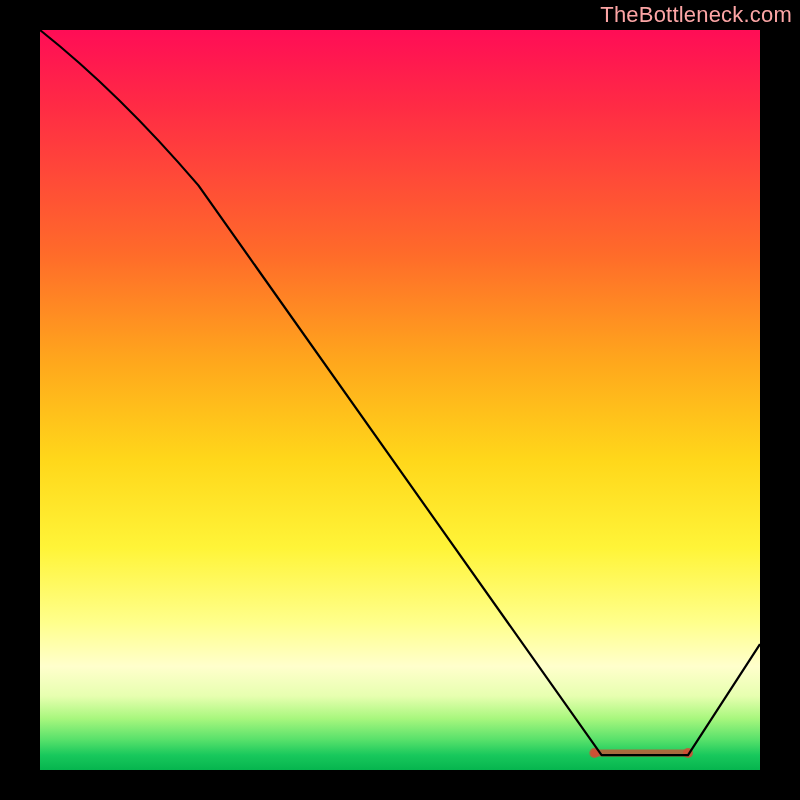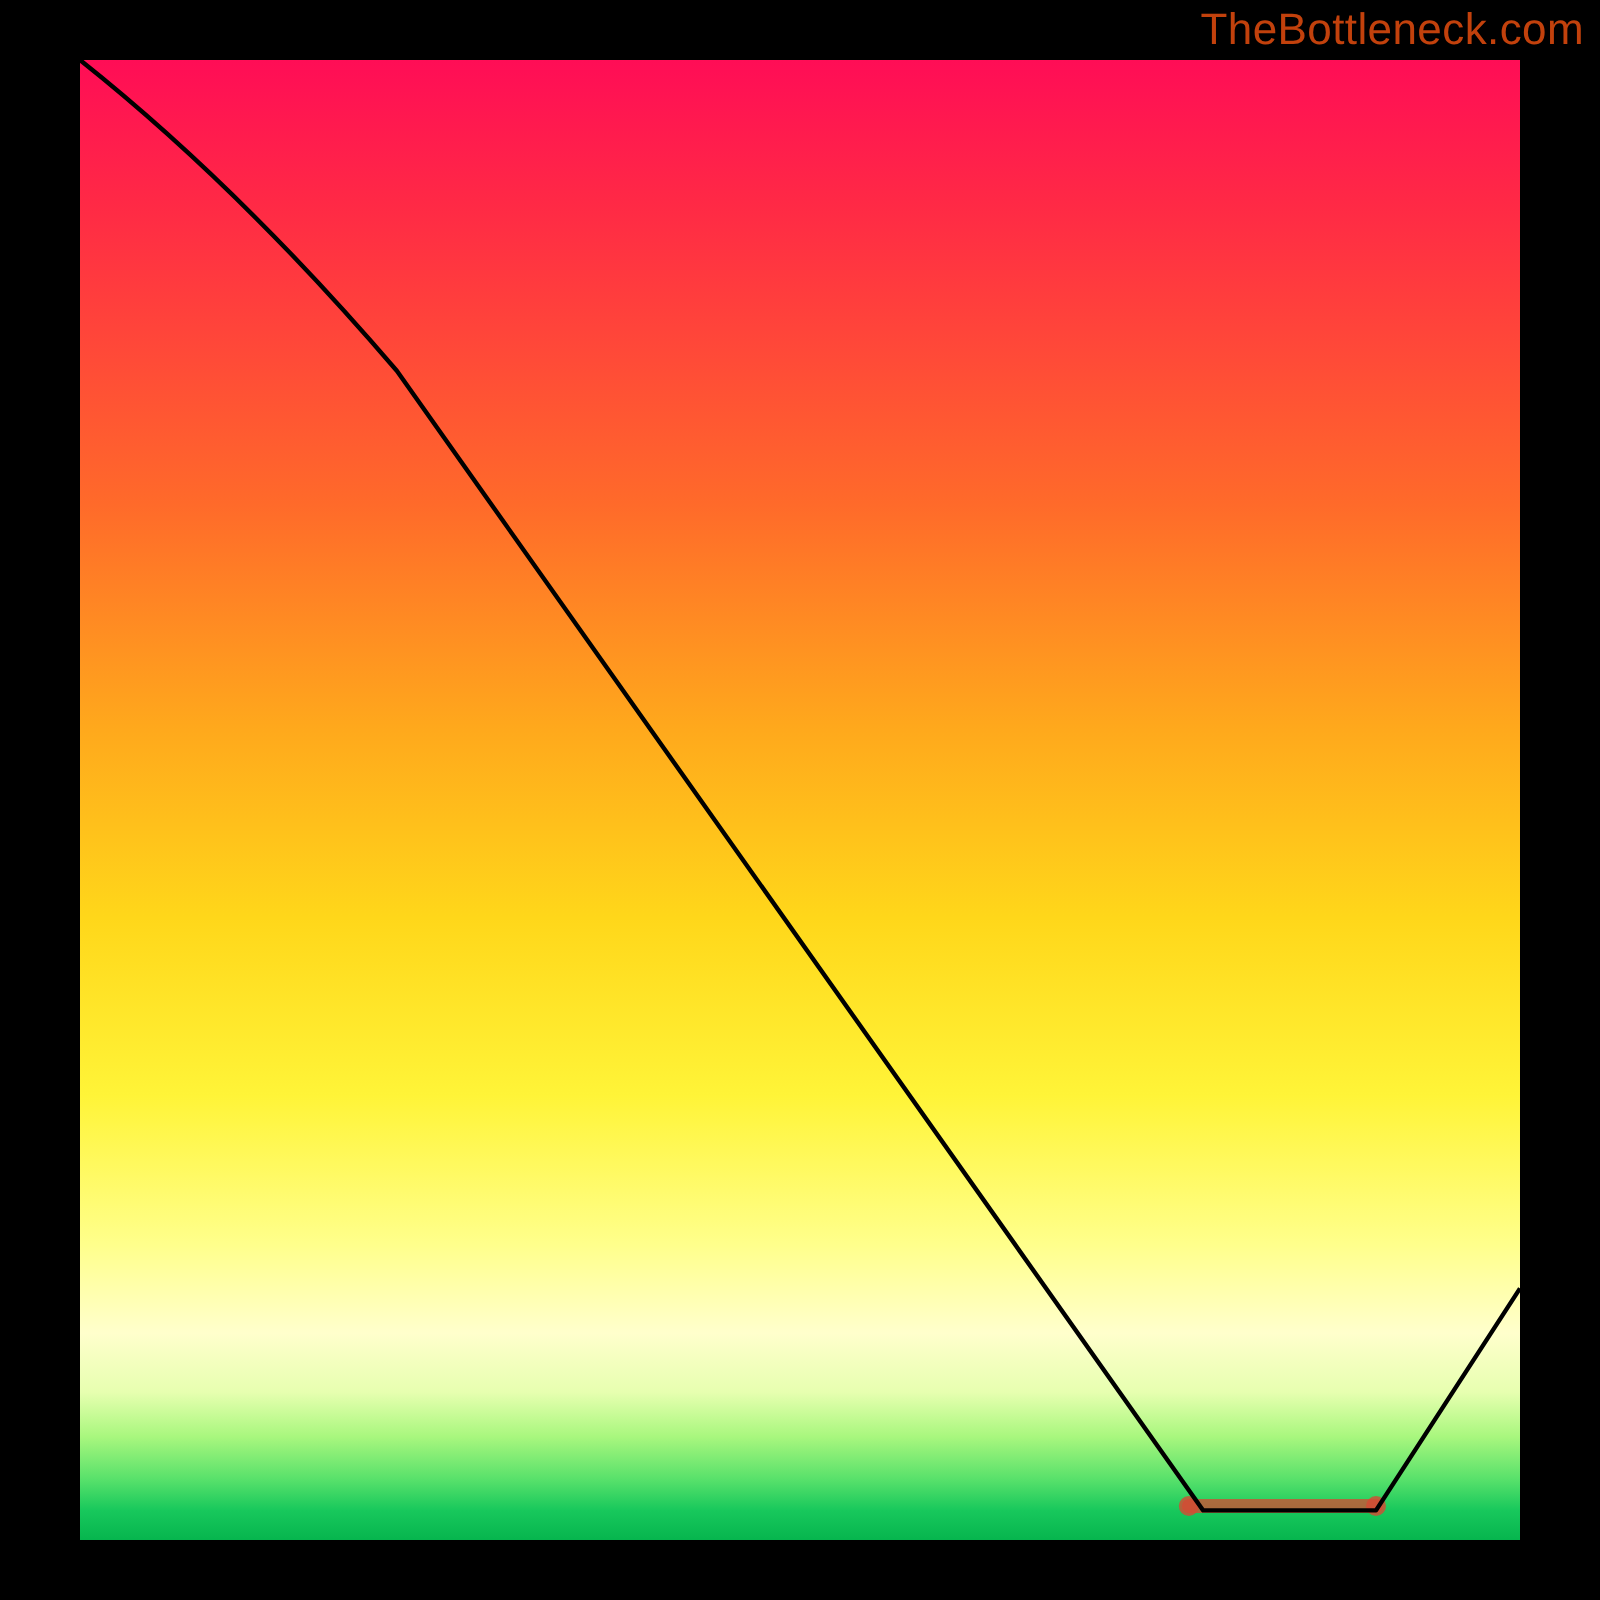--- a/index.html
+++ b/index.html
@@ -14,21 +14,21 @@
   .frame {
     position: relative;
     width: 800px;
     height: 800px;
     background: #000;
   }
   .watermark {
     position: absolute;
     top: 2px;
     right: 8px;
-    color: #c2410c;
+    color: #fca5a5;
     font-size: 22px;
     font-weight: 500;
     letter-spacing: 0.2px;
     pointer-events: none;
   }
   .plot-area {
     position: absolute;
     left: 40px;
     top: 30px;
     width: 720px;

